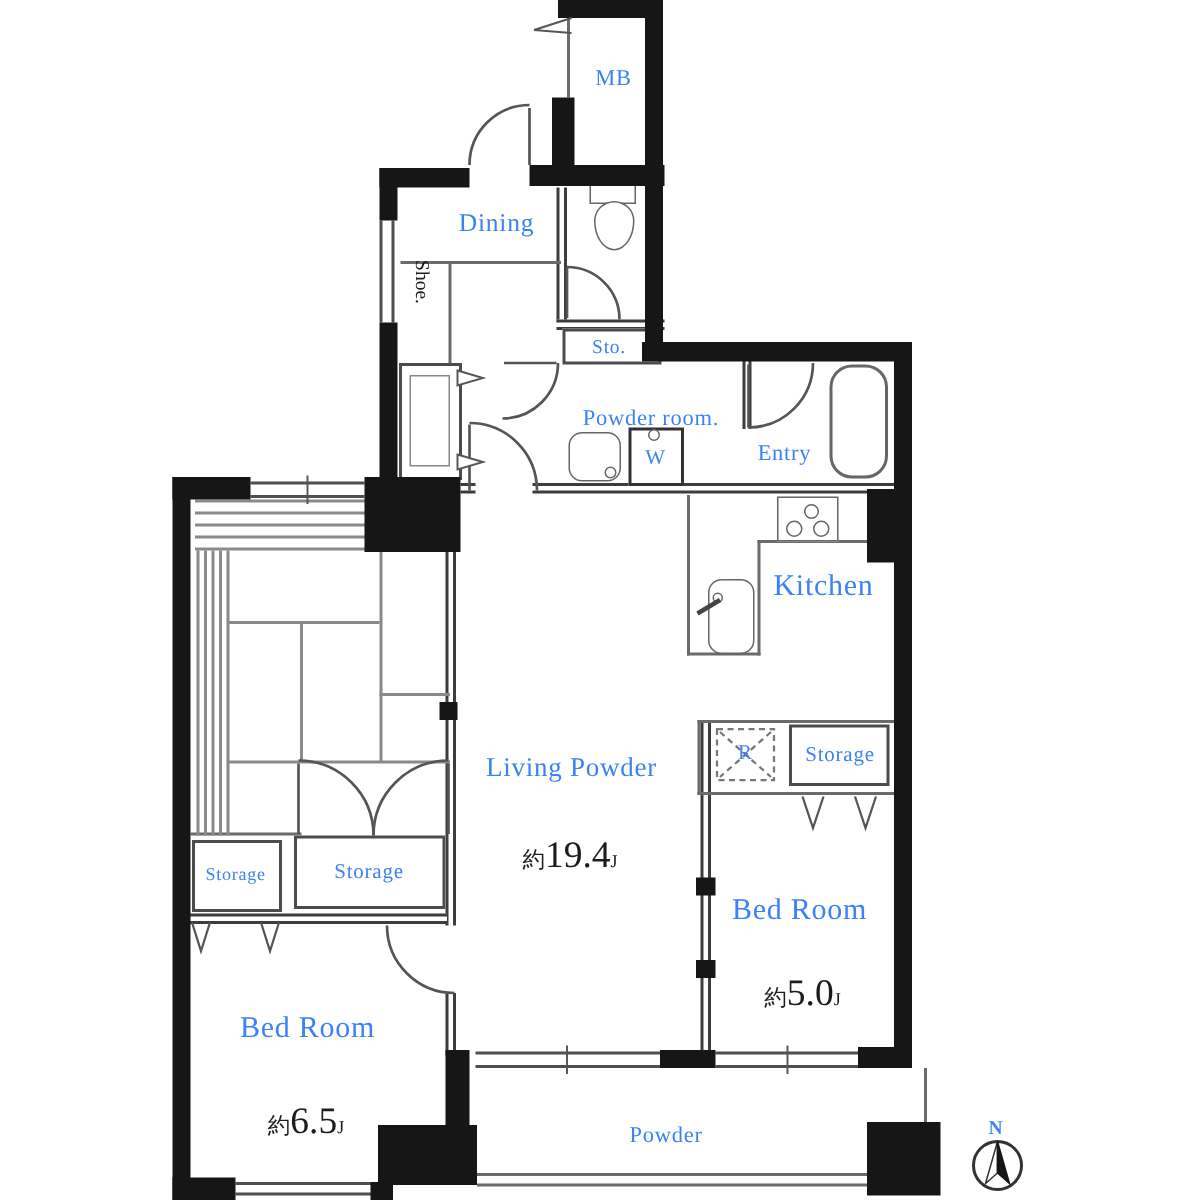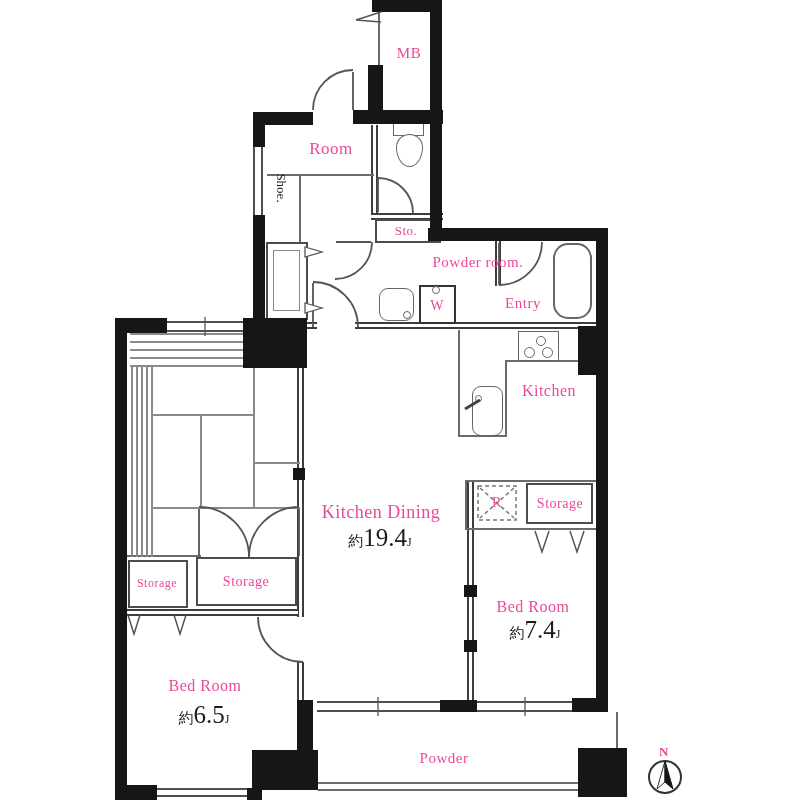--- a/index.html
+++ b/index.html
@@ -7,26 +7,26 @@
         font-family:"Liberation Serif","DejaVu Serif",serif;}
   .wall{position:absolute;background:#161616;}
   .pw{position:absolute;background:#ffffff;border-left:2px solid #3d3d3d;border-right:2px solid #3d3d3d;box-sizing:border-box;}
   .pwh{position:absolute;background:#ffffff;border-top:2px solid #3d3d3d;border-bottom:2px solid #3d3d3d;box-sizing:border-box;}
   .ln{position:absolute;background:#6b6b6b;}
   .tat{position:absolute;background:#8a8a8a;}
   .winh{position:absolute;background:#fff;border-top:2px solid #4f4f4f;border-bottom:2px solid #4f4f4f;box-sizing:border-box;}
   .winv{position:absolute;background:#fff;border-left:2px solid #4f4f4f;border-right:2px solid #4f4f4f;box-sizing:border-box;}
   .box{position:absolute;background:#fff;border:2px solid #4c4c4c;box-sizing:border-box;}
   .fix{position:absolute;background:#fff;border:2px solid #666;box-sizing:border-box;}
-  .lbl{position:absolute;color:#ec4899;transform:translate(-50%,-50%);white-space:nowrap;letter-spacing:.5px;}
+  .lbl{position:absolute;color:#3b82f6;transform:translate(-50%,-50%);white-space:nowrap;letter-spacing:.5px;}
   .lbl-vert{position:absolute;color:#1c1c1c;transform:translate(-50%,-50%) rotate(90deg);white-space:nowrap;}
-  .sz{position:absolute;color:#1c1c1c;transform:translate(-50%,-50%);white-space:nowrap;}
+  .sz{position:absolute;color:#1c1c1c;transform:translate(-50%,-50%);white-space:nowrap;margin-top:33px;}
   .sz .p{font-size:15px;} .sz .v{font-size:25px;} .sz .u{font-size:12px;}
   svg.ovl{position:absolute;left:0;top:0;}
-  .f15{font-size:15px}.f16{font-size:16px}.f17{font-size:17px}.f18{font-size:18px}
+  .f15{font-size:15px}.f16{font-size:20px}.f17{font-size:17px}.f18{font-size:18px}
   .f13{font-size:13px}.f12{font-size:12px}.f14{font-size:14px}.bold{font-weight:bold}
 </style>
 </head>
 <body>
 
 <div id="plan">
 
   <div class="pw" style="left:371px;top:125px;width:7px;height:90px;"></div>
   <div class="pwh" style="left:371px;top:213px;width:72px;height:7px;"></div>
   <div class="pwh" style="left:355px;top:322px;width:241px;height:7px;"></div>
@@ -174,33 +174,33 @@
     </g>
 
     <g>
       <circle cx="665" cy="777" r="16" stroke="#333" stroke-width="2" fill="none"></circle>
       <path d="M665,761 L657,789 L665,782 Z" fill="#ffffff" stroke="#333" stroke-width="1"></path>
       <path d="M665,761 L673,789 L665,782 Z" fill="#161616" stroke="#161616" stroke-width="1"></path>
     </g>
   </svg>
 
   <div class="lbl f15" style="left:409px;top:53px;">MB</div>
-  <div class="lbl f17" style="left:331px;top:149px;">Room</div>
+  <div class="lbl f17" style="left:331px;top:149px;">Dining</div>
   <div class="lbl-vert f13" style="left:281px;top:188px;">Shoe.</div>
   <div class="lbl f13" style="left:406px;top:231px;">Sto.</div>
-  <div class="lbl f15" style="left:434px;top:262px;margin-left:44px;">Powder room.</div>
+  <div class="lbl f15" style="left:434px;top:280px;">Powder room.</div>
   <div class="lbl f14" style="left:437px;top:306px;">W</div>
   <div class="lbl f15" style="left:523px;top:303px;">Entry</div>
   <div class="lbl f16" style="left:549px;top:391px;">Kitchen</div>
-  <div class="lbl f18" style="left:381px;top:512px;">Kitchen Dining</div>
+  <div class="lbl f18" style="left:381px;top:512px;">Living Powder</div>
   <div class="sz" style="left:380px;top:538px;"><span class="p">約</span><span class="v">19.4</span><span class="u">J</span></div>
   <div class="lbl f14" style="left:497px;top:503px;">R</div>
   <div class="lbl f14" style="left:560px;top:504px;">Storage</div>
   <div class="lbl f16" style="left:533px;top:607px;">Bed Room</div>
-  <div class="sz" style="left:535px;top:630px;"><span class="p">約</span><span class="v">7.4</span><span class="u">J</span></div>
+  <div class="sz" style="left:535px;top:630px;"><span class="p">約</span><span class="v">5.0</span><span class="u">J</span></div>
   <div class="lbl f12" style="left:157px;top:583px;">Storage</div>
   <div class="lbl f14" style="left:246px;top:582px;">Storage</div>
   <div class="lbl f16" style="left:205px;top:686px;">Bed Room</div>
   <div class="sz" style="left:204px;top:715px;"><span class="p">約</span><span class="v">6.5</span><span class="u">J</span></div>
   <div class="lbl f15" style="left:444px;top:758px;">Powder</div>
   <div class="lbl f13 bold" style="left:664px;top:752px;">N</div>
 
 </div>
 
 </body></html>

